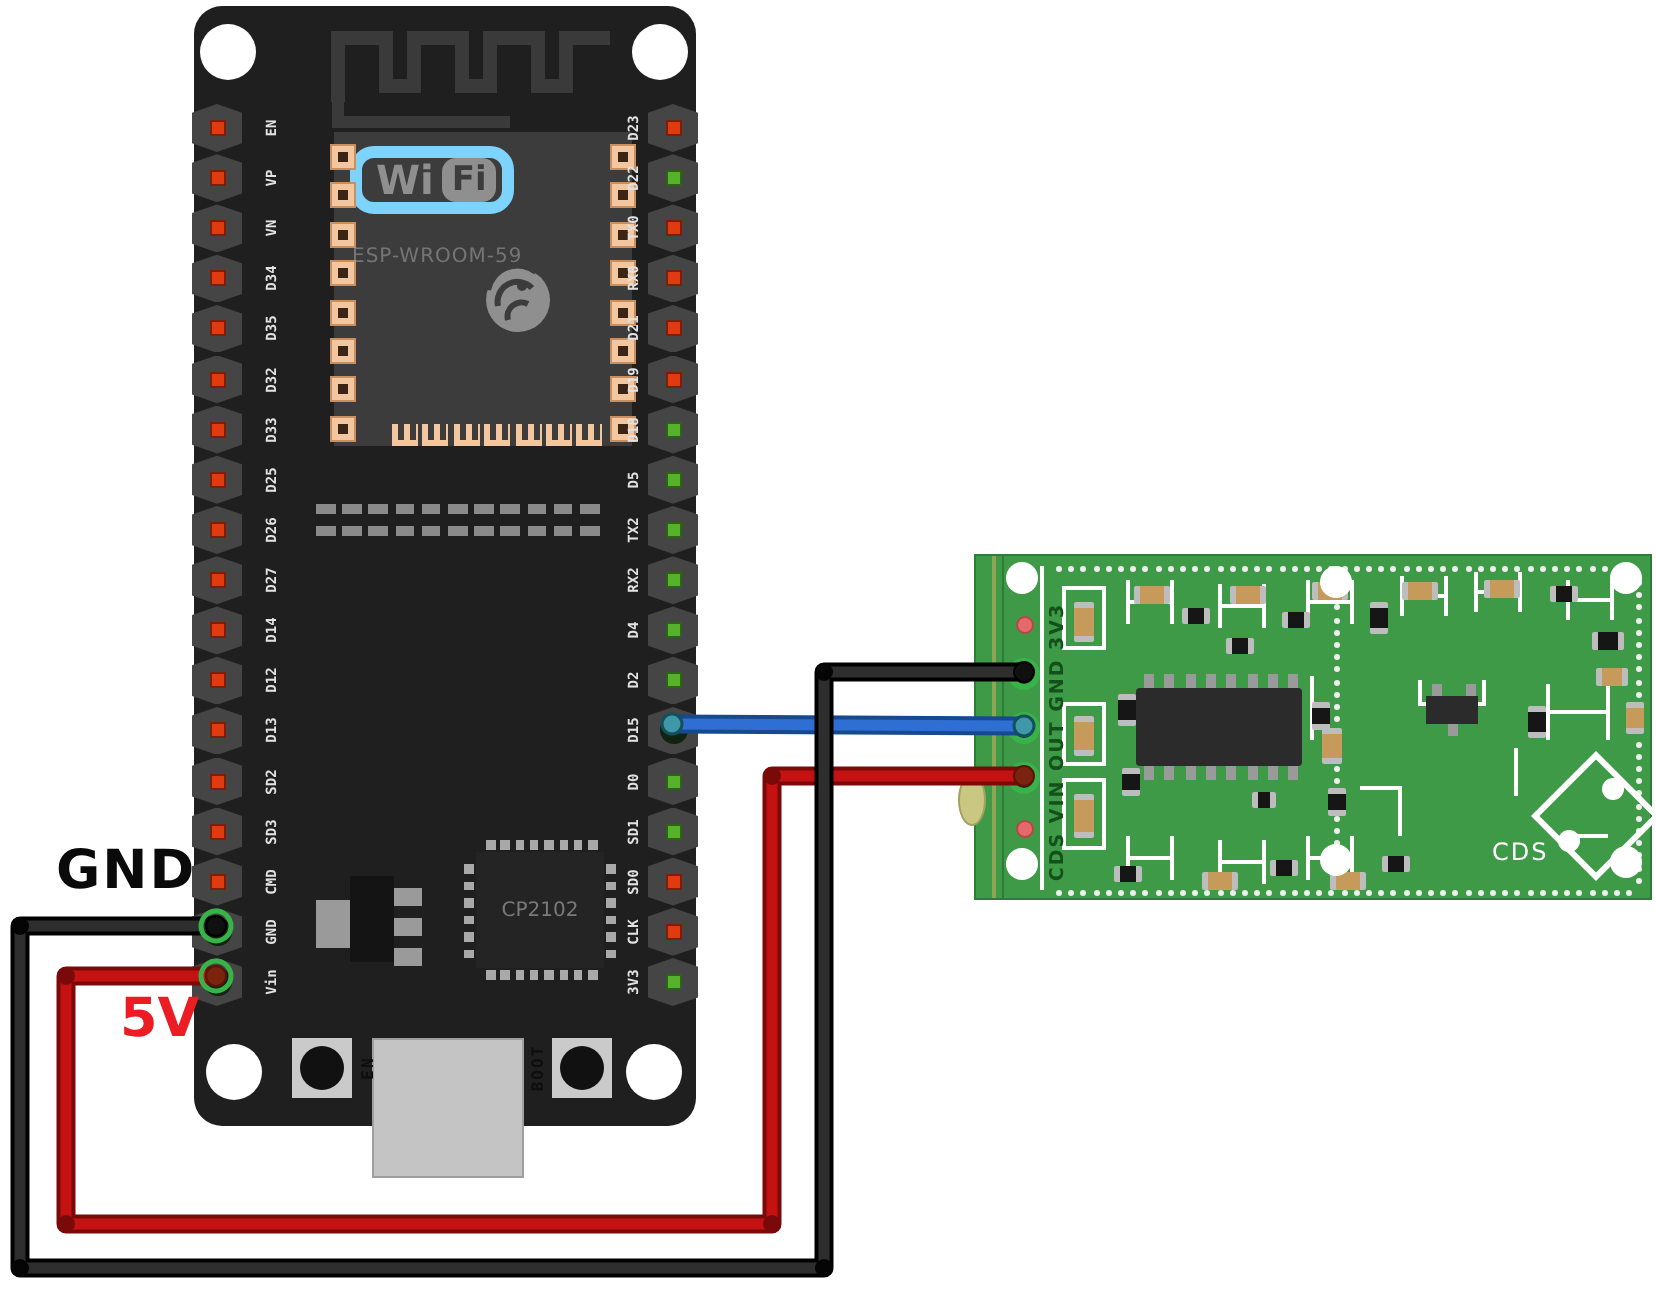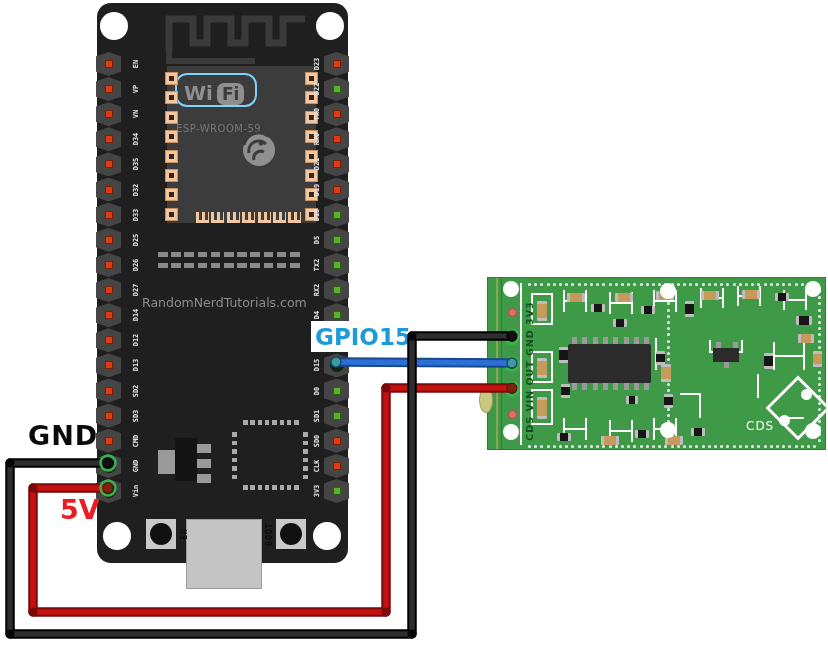--- a/index.html
+++ b/index.html
@@ -4,22 +4,22 @@
 <style>
   html,body{margin:0;padding:0;background:#fff;}
   #canvas{position:relative;width:828px;height:647px;background:#ffffff;overflow:hidden;
           font-family:"DejaVu Sans",sans-serif;}
   #canvas *{position:absolute;box-sizing:border-box;}
 
   
   #esp32{left:97px;top:3px;width:251px;height:560px;background:#1F1F1F;border-radius:14px;}
   #esp32 .hole{width:28px;height:28px;border-radius:50%;background:#fff;}
   #module{left:70px;top:63px;width:149px;height:157px;background:#3C3C3C;}
-  #wifi-logo{left:8px;top:7px;width:82px;height:34px;border:2px solid #7dd3fc;border-radius:12px;
-             display:flex;align-items:flex-end;padding-left:7px;}
+  #wifi-logo{left:8px;top:7px;width:82px;height:34px;border:6px solid #7dd3fc;border-radius:12px;
+             display:flex;align-items:center;padding-left:7px;}
   #wifi-logo .wi{position:static;color:#8F8F8F;font-weight:bold;font-size:20px;letter-spacing:0px;}
   #wifi-logo .fibox{position:static;margin-left:4px;background:#8F8F8F;border-radius:7px;
                     padding:0 5px;height:22px;display:flex;align-items:center;}
   #wifi-logo .fi{position:static;color:#3C3C3C;font-weight:bold;font-size:17px;}
   #module-label{left:9px;top:57px;color:#757575;font-size:10px;letter-spacing:.5px;white-space:nowrap;}
   .pad{background:#F2C69E;border:1px solid #C98F5E;}
   .pad .padhole{left:3px;top:3px;width:5px;height:5px;background:#3A2415;}
   .dash{height:4.5px;background:#8A8A8A;}
   #watermark{left:45px;top:292px;color:#8C8C8C;font-size:12.5px;white-space:nowrap;}
   
@@ -178,30 +178,32 @@
         <div class="dash" style="left: 87.4px; top: 260px; width: 9.5px;"></div>
         <div class="dash" style="left: 100.6px; top: 260px; width: 9.5px;"></div>
         <div class="dash" style="left: 113.8px; top: 260px; width: 9.5px;"></div>
         <div class="dash" style="left: 127px; top: 260px; width: 9.5px;"></div>
         <div class="dash" style="left: 140.2px; top: 260px; width: 9.5px;"></div>
         <div class="dash" style="left: 153.4px; top: 260px; width: 9.5px;"></div>
         <div class="dash" style="left: 166.6px; top: 260px; width: 9.5px;"></div>
         <div class="dash" style="left: 179.8px; top: 260px; width: 9.5px;"></div>
         <div class="dash" style="left: 193px; top: 260px; width: 9.5px;"></div>
       </div>
-    <div id="watermark">RandomNerdTutorials.com</div>
 
     <div id="reg-body"></div>
     <div id="reg-tab"></div>
     <div id="reg-legs">
         <div class="reg-leg" style="left: 100px; top: 441px;"></div>
         <div class="reg-leg" style="left: 100px; top: 456px;"></div>
         <div class="reg-leg" style="left: 100px; top: 471px;"></div>
       </div>
 
+    <div id="cp2102">
+      <span>CP2102</span>
+    </div>
     <div id="qfn-pins">
         <div class="qfn-pin" style="left: 146px; top: 417px;"></div>
         <div class="qfn-pin" style="left: 146px; top: 482px;"></div>
         <div class="qfn-pin" style="left: 153.3px; top: 417px;"></div>
         <div class="qfn-pin" style="left: 153.3px; top: 482px;"></div>
         <div class="qfn-pin" style="left: 160.6px; top: 417px;"></div>
         <div class="qfn-pin" style="left: 160.6px; top: 482px;"></div>
         <div class="qfn-pin" style="left: 167.9px; top: 417px;"></div>
         <div class="qfn-pin" style="left: 167.9px; top: 482px;"></div>
         <div class="qfn-pin" style="left: 175.2px; top: 417px;"></div>
@@ -655,23 +657,20 @@
     <div id="sensor-pin-text">CDS VIN OUT GND 3V3</div>
     <div id="diamond"></div>
     <div class="dhole" style="left:313px;top:111px;"></div>
     <div class="dhole" style="left:291px;top:137px;"></div>
     <div id="cds-label">CDS</div>
     <div id="crystal"></div>
   </div>
 
   <div id="gnd-label">GND</div>
   <div id="v5-label">5V</div>
-  <div id="gpio15-box">
-    <span>GPIO15</span>
-  </div>
 
   <svg id="wires" viewBox="0 0 828 647">
       <polyline points="336,362 512,363" fill="none" stroke="#17498F" stroke-width="9.5" stroke-linecap="round" stroke-linejoin="round"></polyline>
       <polyline points="336,362 512,363" fill="none" stroke="#2F6FD3" stroke-width="5.5" stroke-linecap="round" stroke-linejoin="round"></polyline>
       <polyline points="108,488 33,488 33,612 386,612 386,388 512,388" fill="none" stroke="#7A0A0A" stroke-width="9.5" stroke-linecap="round" stroke-linejoin="round"></polyline>
       <polyline points="108,488 33,488 33,612 386,612 386,388 512,388" fill="none" stroke="#C41111" stroke-width="5.5" stroke-linecap="round" stroke-linejoin="round"></polyline>
       <circle cx="33" cy="488" r="4.5" fill="#7A0A0A"></circle>
       <circle cx="33" cy="612" r="4.5" fill="#7A0A0A"></circle>
       <circle cx="386" cy="612" r="4.5" fill="#7A0A0A"></circle>
       <circle cx="386" cy="388" r="4.5" fill="#7A0A0A"></circle>

